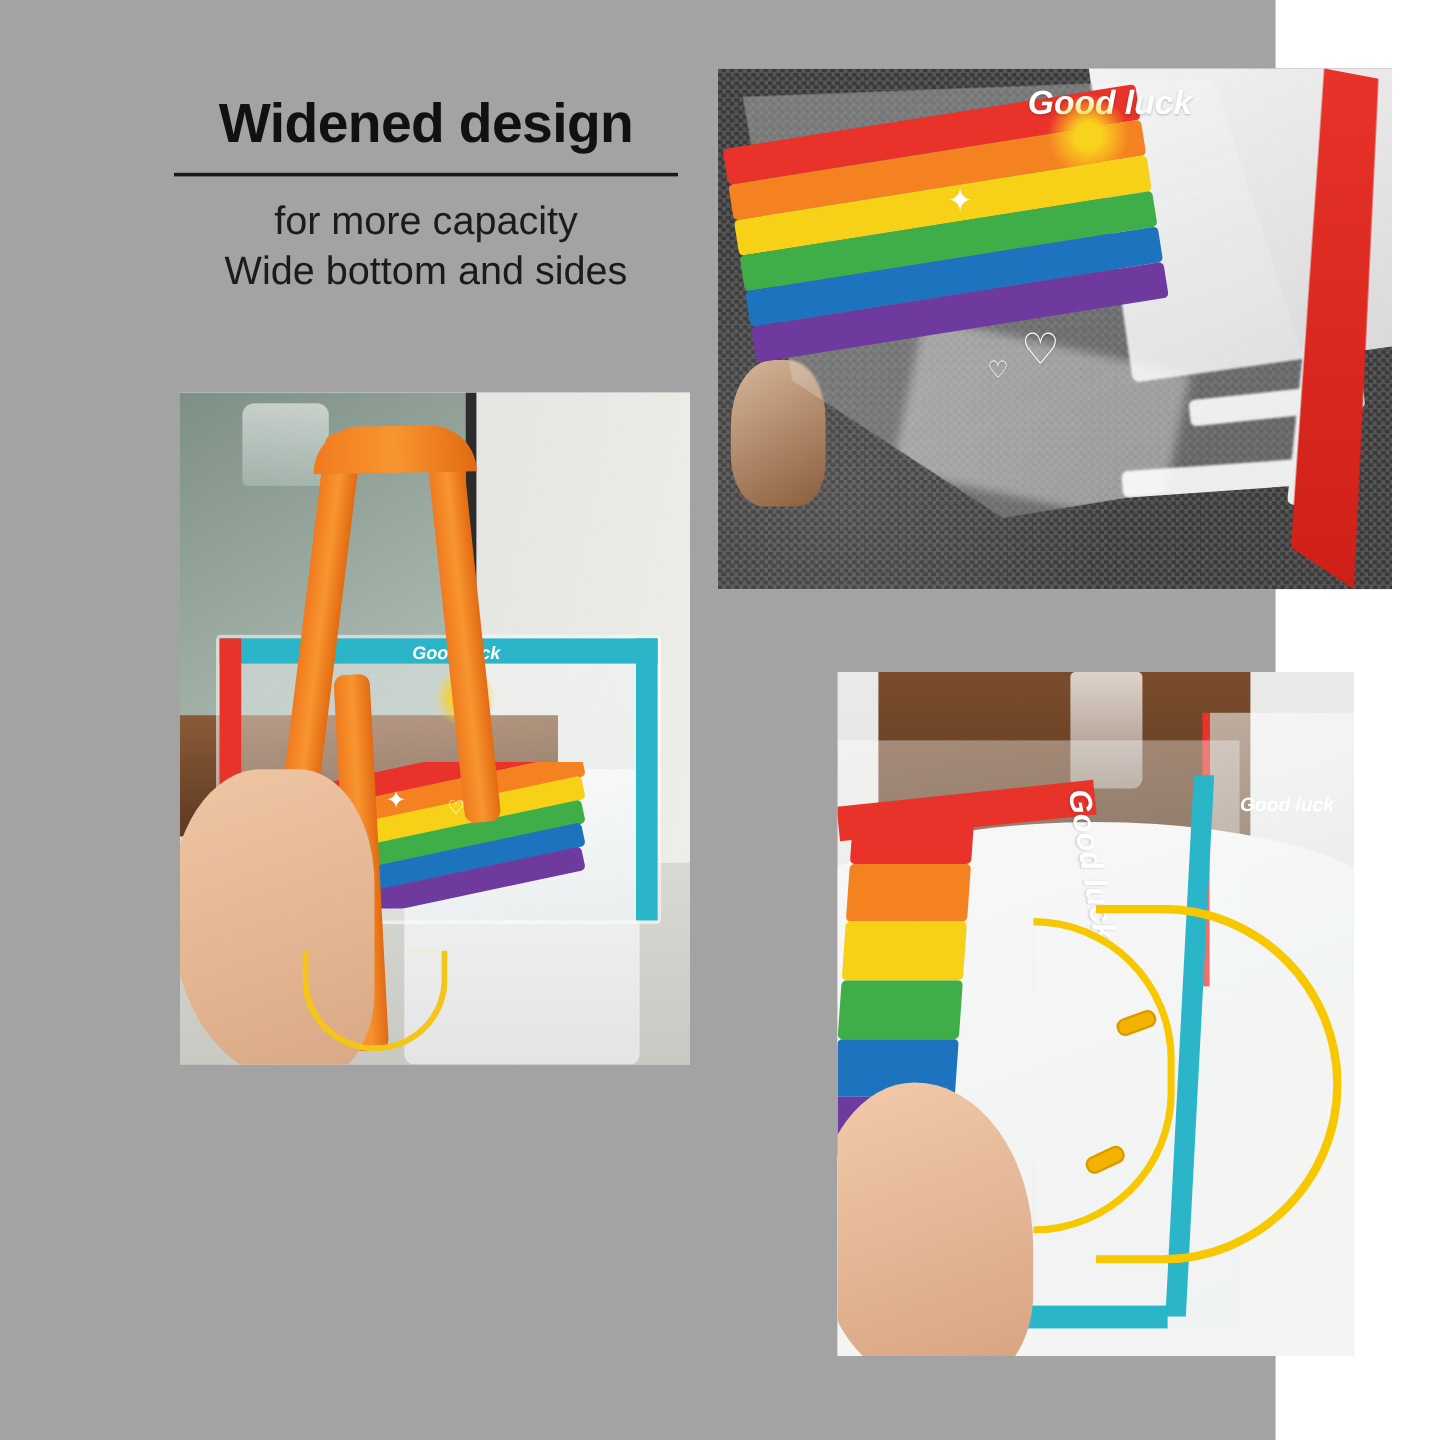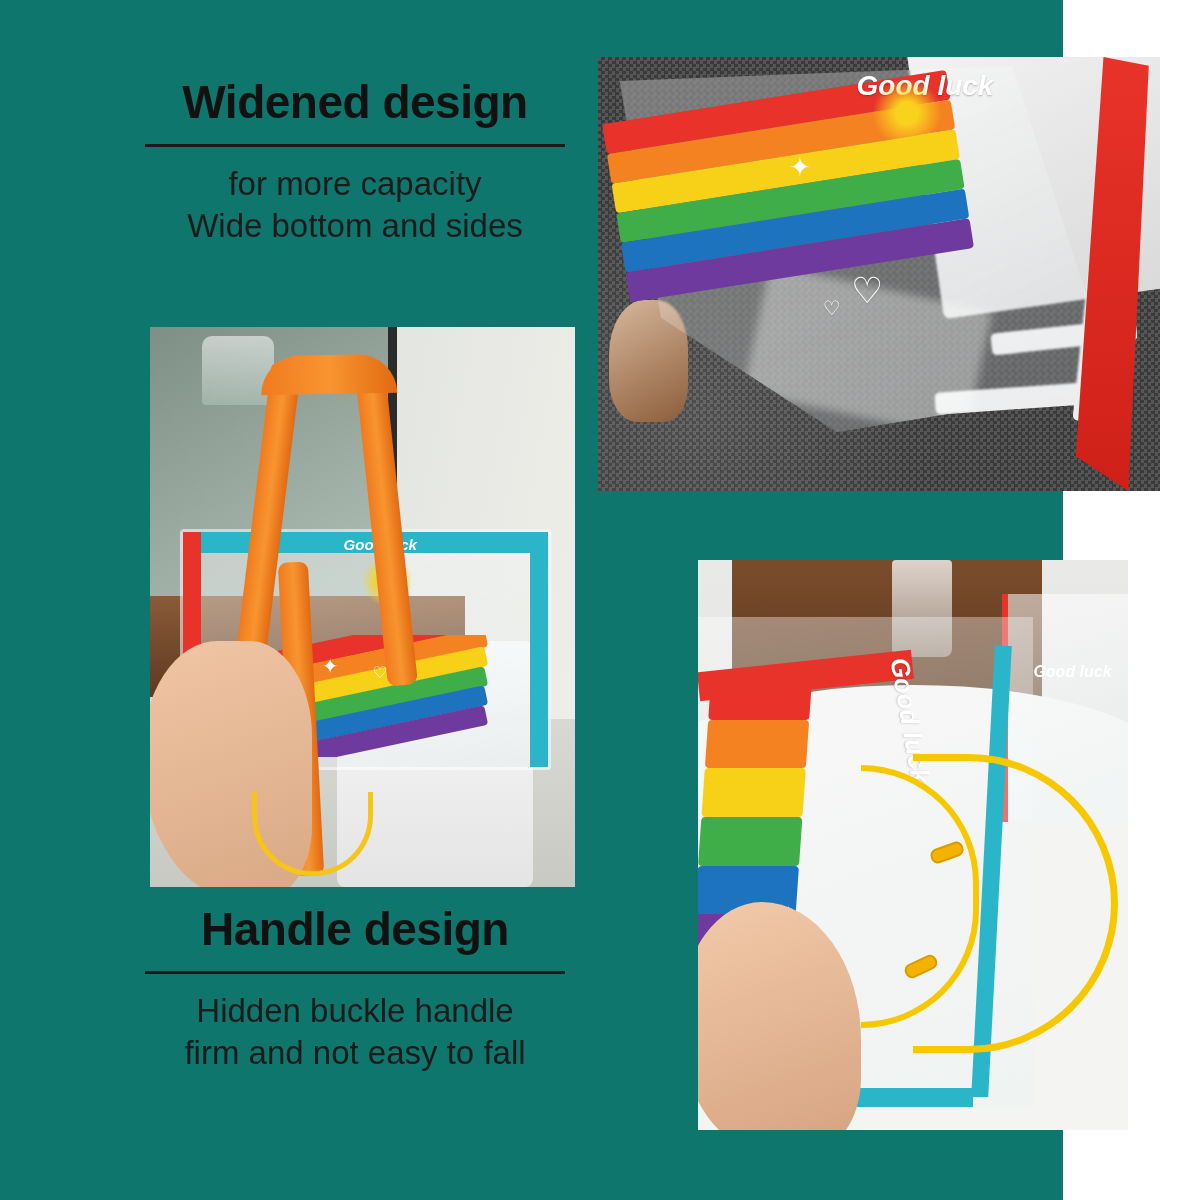--- a/index.html
+++ b/index.html
@@ -11,21 +11,21 @@
     width: 1200px;
     height: 1200px;
     font-family: "Liberation Sans", sans-serif;
     overflow: hidden;
     position: relative;
   }
   .page {
     position: relative;
     width: 1063px;
     height: 1200px;
-    background: #0f766e;
+    background: #a3a3a3;
   }
 
   
   .feature-block {
     position: absolute;
     width: 450px;
     left: 130px;
     text-align: center;
   }
   .feature-title {
@@ -251,26 +251,20 @@
 
 <div class="page">
 
   <div class="feature-block" id="block-widened">
     <div class="feature-title">Widened design</div>
     <div class="rule"></div>
     <div class="feature-sub">for more capacity</div>
     <div class="feature-sub">Wide bottom and sides</div>
   </div>
 
-  <div class="feature-block" id="block-handle">
-    <div class="feature-title">Handle design</div>
-    <div class="rule"></div>
-    <div class="feature-sub">Hidden buckle handle</div>
-    <div class="feature-sub">firm and not easy to fall</div>
-  </div>
 
   <div class="photo" id="photo-top-right">
     <div class="scene">
       <div class="tr-floor"></div>
 
       <div class="tr-chair"></div>
       <div class="tr-chairleg" style="left:86%; top:46%; width:5%; height:38%; transform:rotate(6deg);"></div>
       <div class="tr-chairleg" style="left:70%; top:62%; width:26%; height:5%; transform:rotate(-6deg);"></div>
       <div class="tr-chairleg" style="left:60%; top:76%; width:30%; height:5%; transform:rotate(-4deg);"></div>
 

